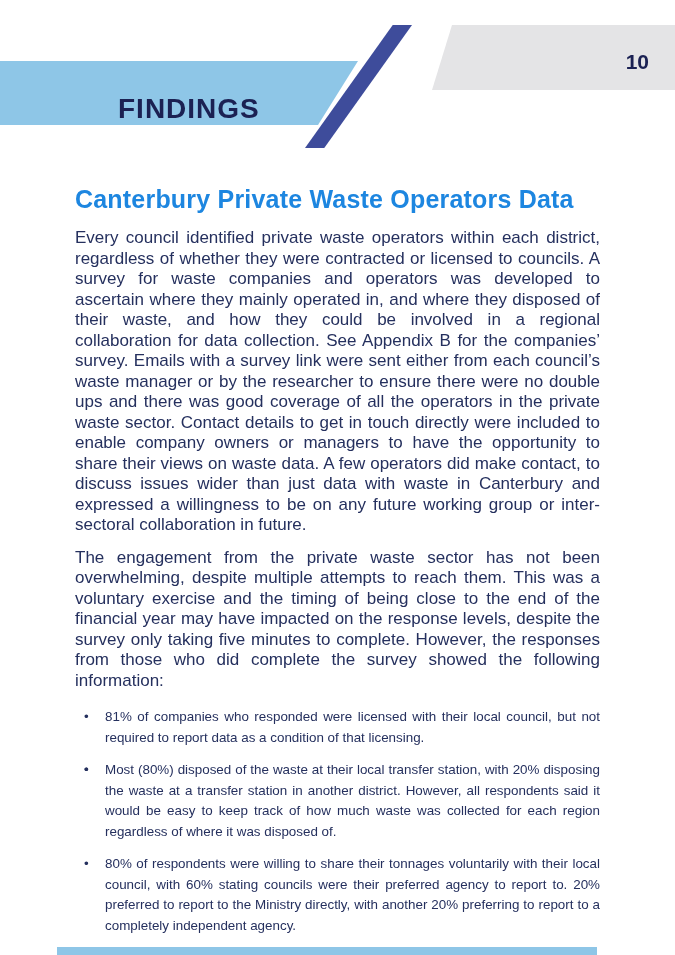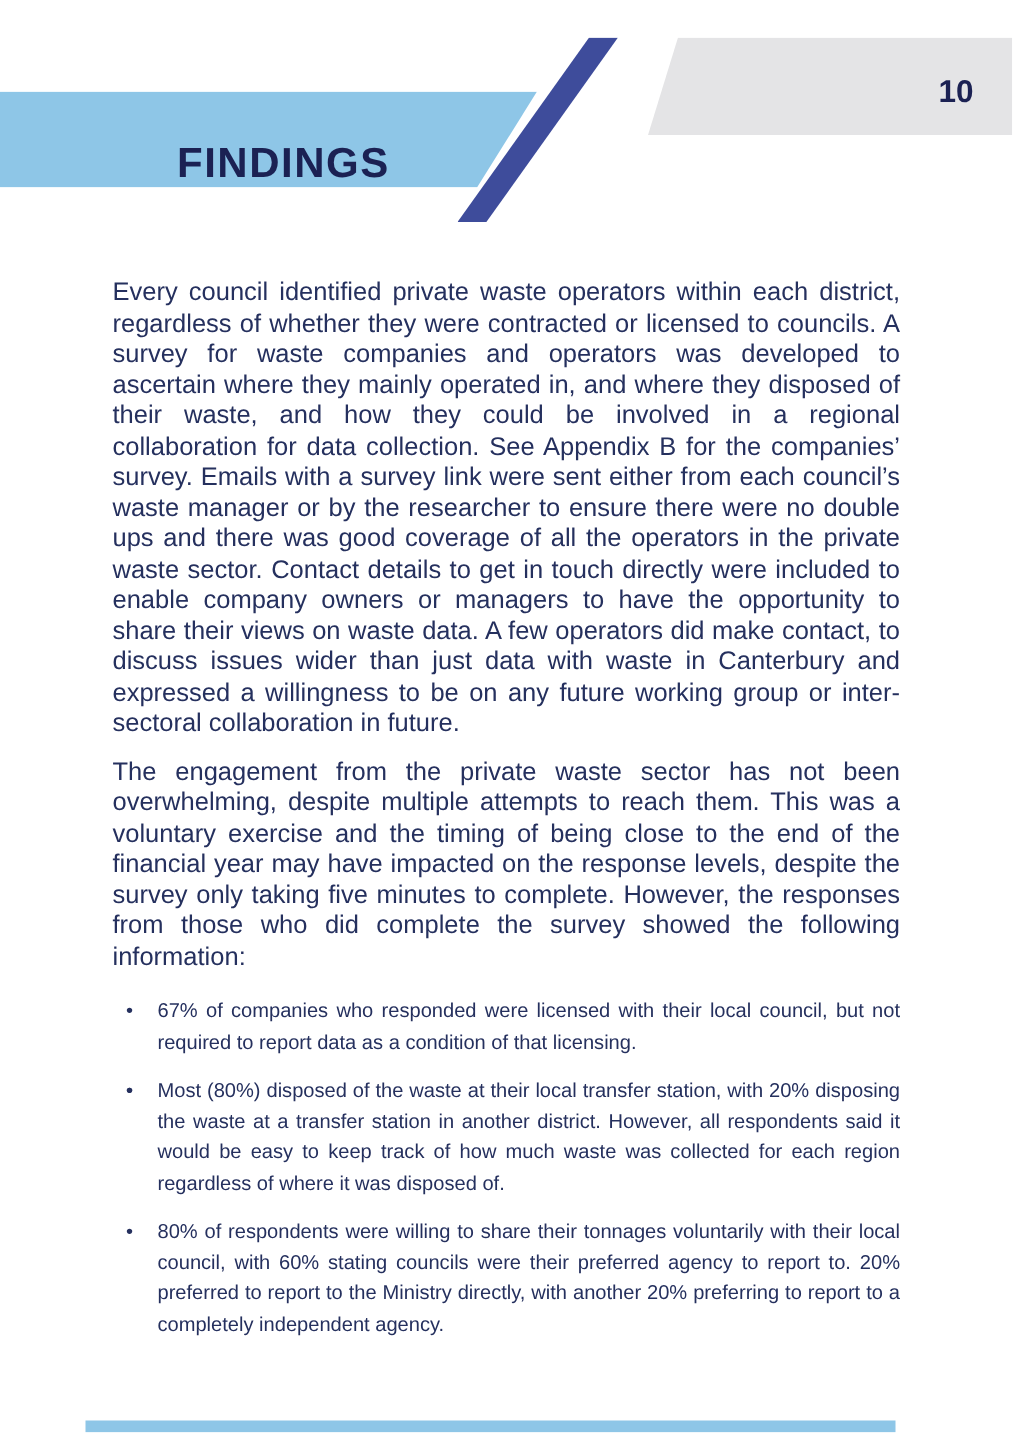--- a/index.html
+++ b/index.html
@@ -80,28 +80,29 @@
 
   <div class="banner">
     <div class="banner-title">FINDINGS</div>
   </div>
   <div class="slash"></div>
   <div class="ribbon">
     <div class="page-number">10</div>
   </div>
 
   <div class="content">
+    <h1 class="article-title">Canterbury Private Waste Operators Data</h1>
 
     <p class="para">Every council identified private waste operators within each district, regardless of whether they were contracted or licensed to councils. A survey for waste companies and operators was developed to ascertain where they mainly operated in, and where they disposed of their waste, and how they could be involved in a regional collaboration for data collection. See Appendix B for the companies’ survey.  Emails with a survey link were sent either from each council’s waste manager or by the researcher to ensure there were no double ups and there was good coverage of all the operators in the private waste sector. Contact details to get in touch directly were included to enable company owners or managers to have the opportunity to share their views on waste data. A few operators did make contact, to discuss issues wider than just data with waste in Canterbury and expressed a willingness to be on any future working group or inter-sectoral collaboration in future.</p>
     <p class="para">The engagement from the private waste sector has not been overwhelming, despite multiple attempts to reach them. This was a voluntary exercise and the timing of being close to the end of the financial year may have impacted on the response levels, despite the survey only taking five minutes to complete. However, the responses from those who did complete the survey showed the following information:</p>
 
     <ul class="bullets">
       <li class="bullet-item">
         <span class="bullet-dot">•</span>
-        <span>67% of companies who responded were licensed with their local council, but not required to report data as a condition of that licensing.</span>
+        <span>81% of companies who responded were licensed with their local council, but not required to report data as a condition of that licensing.</span>
       </li>
       <li class="bullet-item">
         <span class="bullet-dot">•</span>
       </li>
       <li class="bullet-item">
         <span class="bullet-dot">•</span>
         <span>Most (80%) disposed of the waste at their local transfer station, with 20% disposing the waste at a transfer station in another district. However, all respondents said it would be easy to keep track of how much waste was collected for each region regardless of where it was disposed of.</span>
       </li>
       <li class="bullet-item">
         <span class="bullet-dot">•</span>

